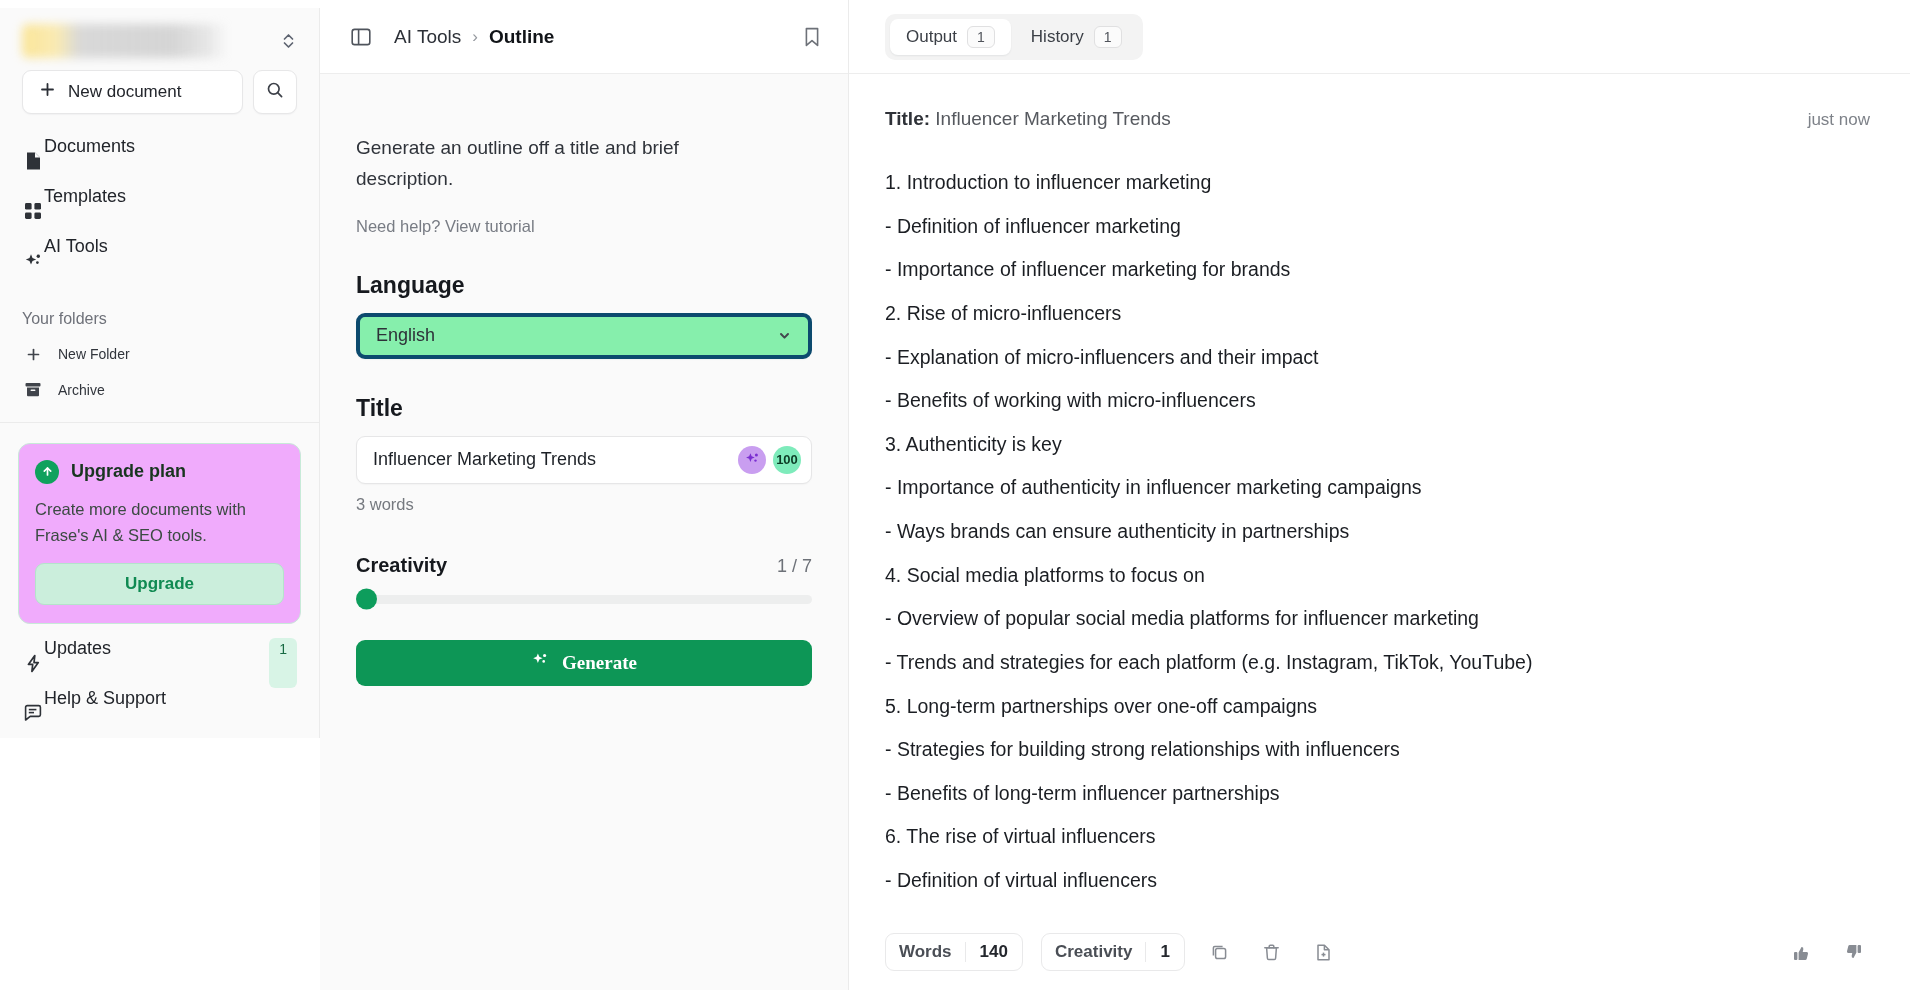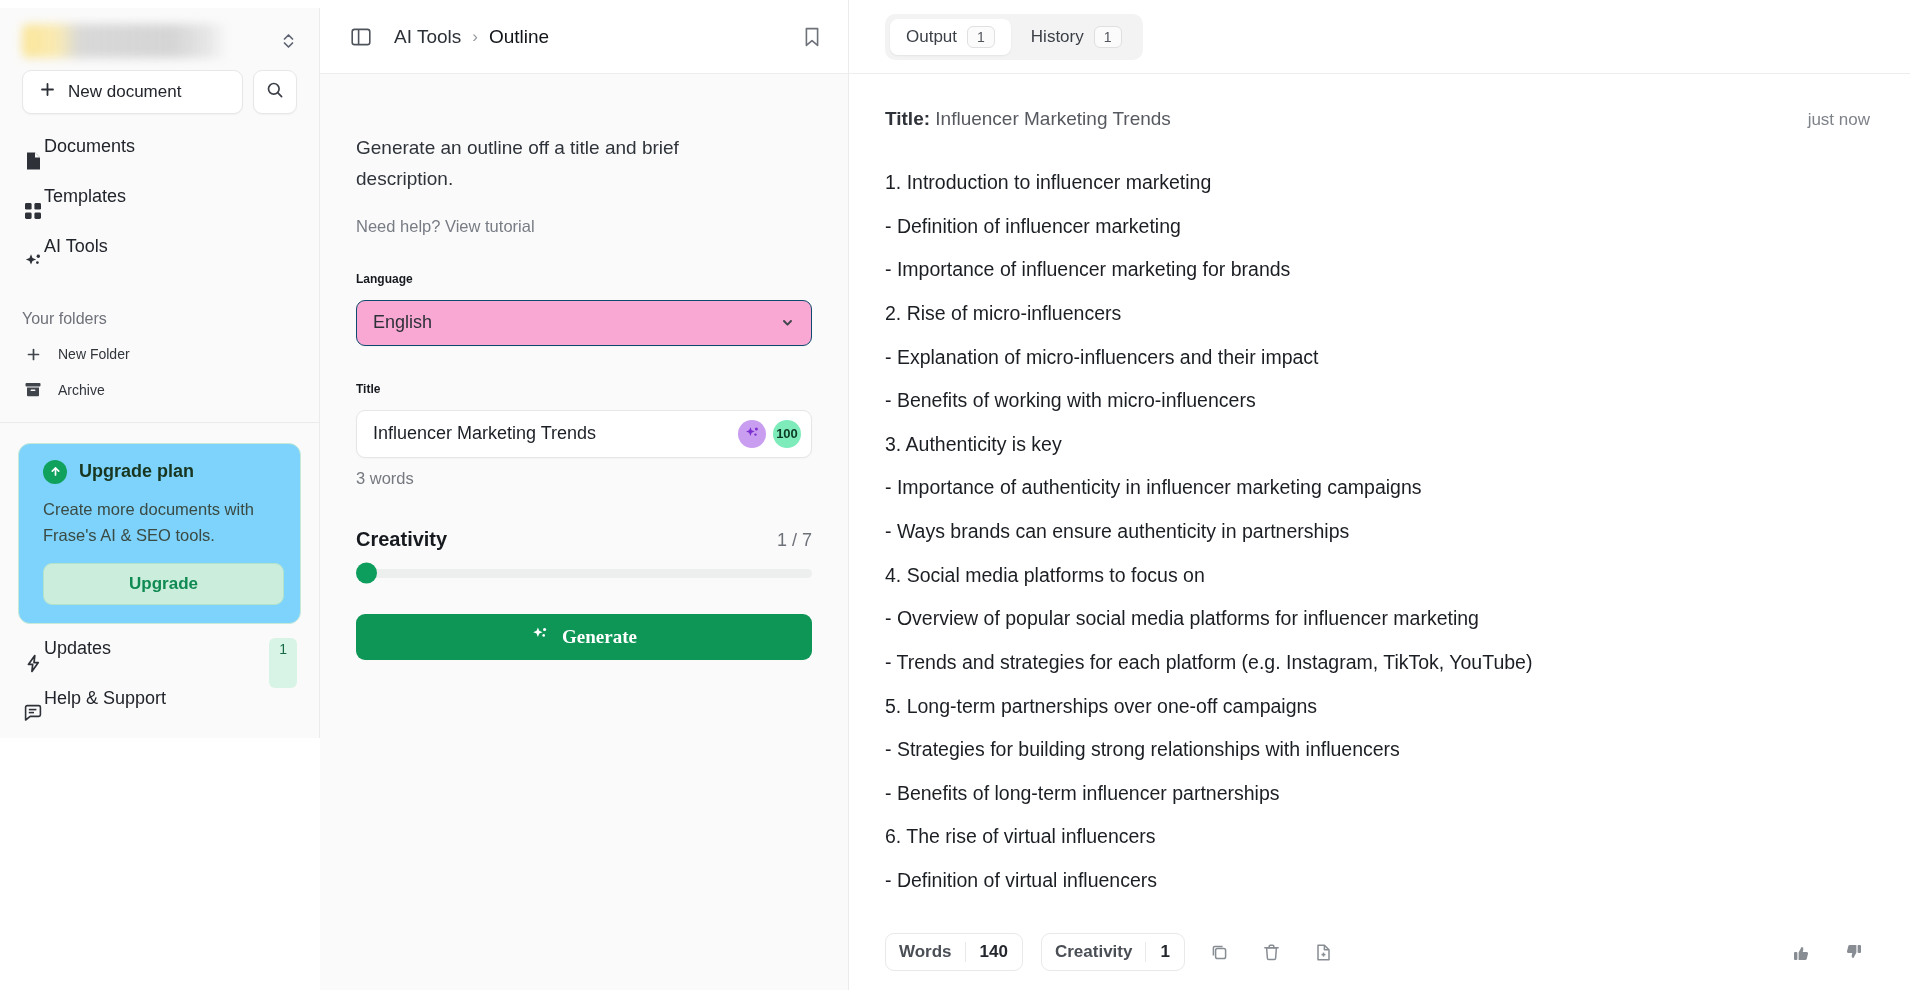--- a/index.html
+++ b/index.html
@@ -71,22 +71,22 @@
   .nav-sub {
     height: 44px; display: flex; align-items: center; gap: 14px;
     padding: 0 22px; font-size: 14px; color: #31353c; cursor: pointer;
   }
   .nav-sub .ico { width: 22px; display: flex; align-items: center; justify-content: center; color: #40444b; }
 
   .sb-divider { height: 1px; background: #ebebeb; margin: 14px 0 0 0; }
 
   .upgrade-card {
     margin: 20px 18px 0 18px;
-    background: #7dd3fc; border: 1px solid #c7ead8;
-    border-radius: 12px; padding: 16px 16px 18px 24px;
+    background: #f0abfc; border: 1px solid #c7ead8;
+    border-radius: 12px; padding: 16px 16px 18px 16px;
   }
   .upgrade-head { display: flex; align-items: center; gap: 12px; }
   .upgrade-dot {
     width: 24px; height: 24px; border-radius: 50%;
     background: #10a15d; color: #fff;
     display: flex; align-items: center; justify-content: center;
   }
   .upgrade-title { font-size: 18px; font-weight: 600; color: #18351f; }
   .upgrade-text {
     margin-top: 12px; font-size: 16.5px; line-height: 1.62;
@@ -113,36 +113,36 @@
   }
   .mid-head {
     height: 74px; flex: 0 0 74px; background: #ffffff;
     border-bottom: 1px solid #ededed;
     display: flex; align-items: center; padding: 0 26px 0 30px; gap: 22px;
   }
   .panel-toggle { color: #4f545c; display: flex; align-items: center; cursor: pointer; }
   .crumbs { display: flex; align-items: center; gap: 11px; font-size: 19px; }
   .crumb-root { color: #2c3037; }
   .crumb-sep { color: #95999f; font-size: 17px; }
-  .crumb-cur { color: #111418; font-weight: 400; }
+  .crumb-cur { color: #111418; font-weight: 700; }
   .bookmark { margin-left: auto; color: #6d7178; display: flex; cursor: pointer; }
 
   .mid-body { padding: 42px 36px 0 36px; }
   .sec-title { font-size: 20px; font-weight: 600; color: #16191e; }
   .sec-desc {
     margin-top: 17px; font-size: 19px; line-height: 1.62; color: #2f333a;
     max-width: 400px;
   }
   .help-line { margin-top: 22px; font-size: 16.5px; color: #787c84; cursor: pointer; }
 
   .field { margin-top: 36px; }
-  .field-label { font-size: 12px; font-weight: 600; color: #16191e; }
+  .field-label { font-size: 23px; font-weight: 600; color: #16191e; }
   .select-box {
-    margin-top: 14px; height: 46px; background: #f9a8d4;
-    border: 1px solid #0c4a6e; border-radius: 9px;
+    margin-top: 14px; height: 46px; background: #86efac;
+    border: 4px solid #0c4a6e; border-radius: 9px;
     display: flex; align-items: center; padding: 0 16px;
     font-size: 18px; color: #2d3138;
     box-shadow: 0 1px 1.5px rgba(16,24,40,0.03); cursor: pointer;
   }
   .select-box .chev { margin-left: auto; color: #43474e; display: flex; }
 
   .input-box {
     margin-top: 14px; height: 48px; background: #fff;
     border: 1px solid #e6e6e7; border-radius: 9px;
     display: flex; align-items: center; padding: 0 10px 0 16px;

